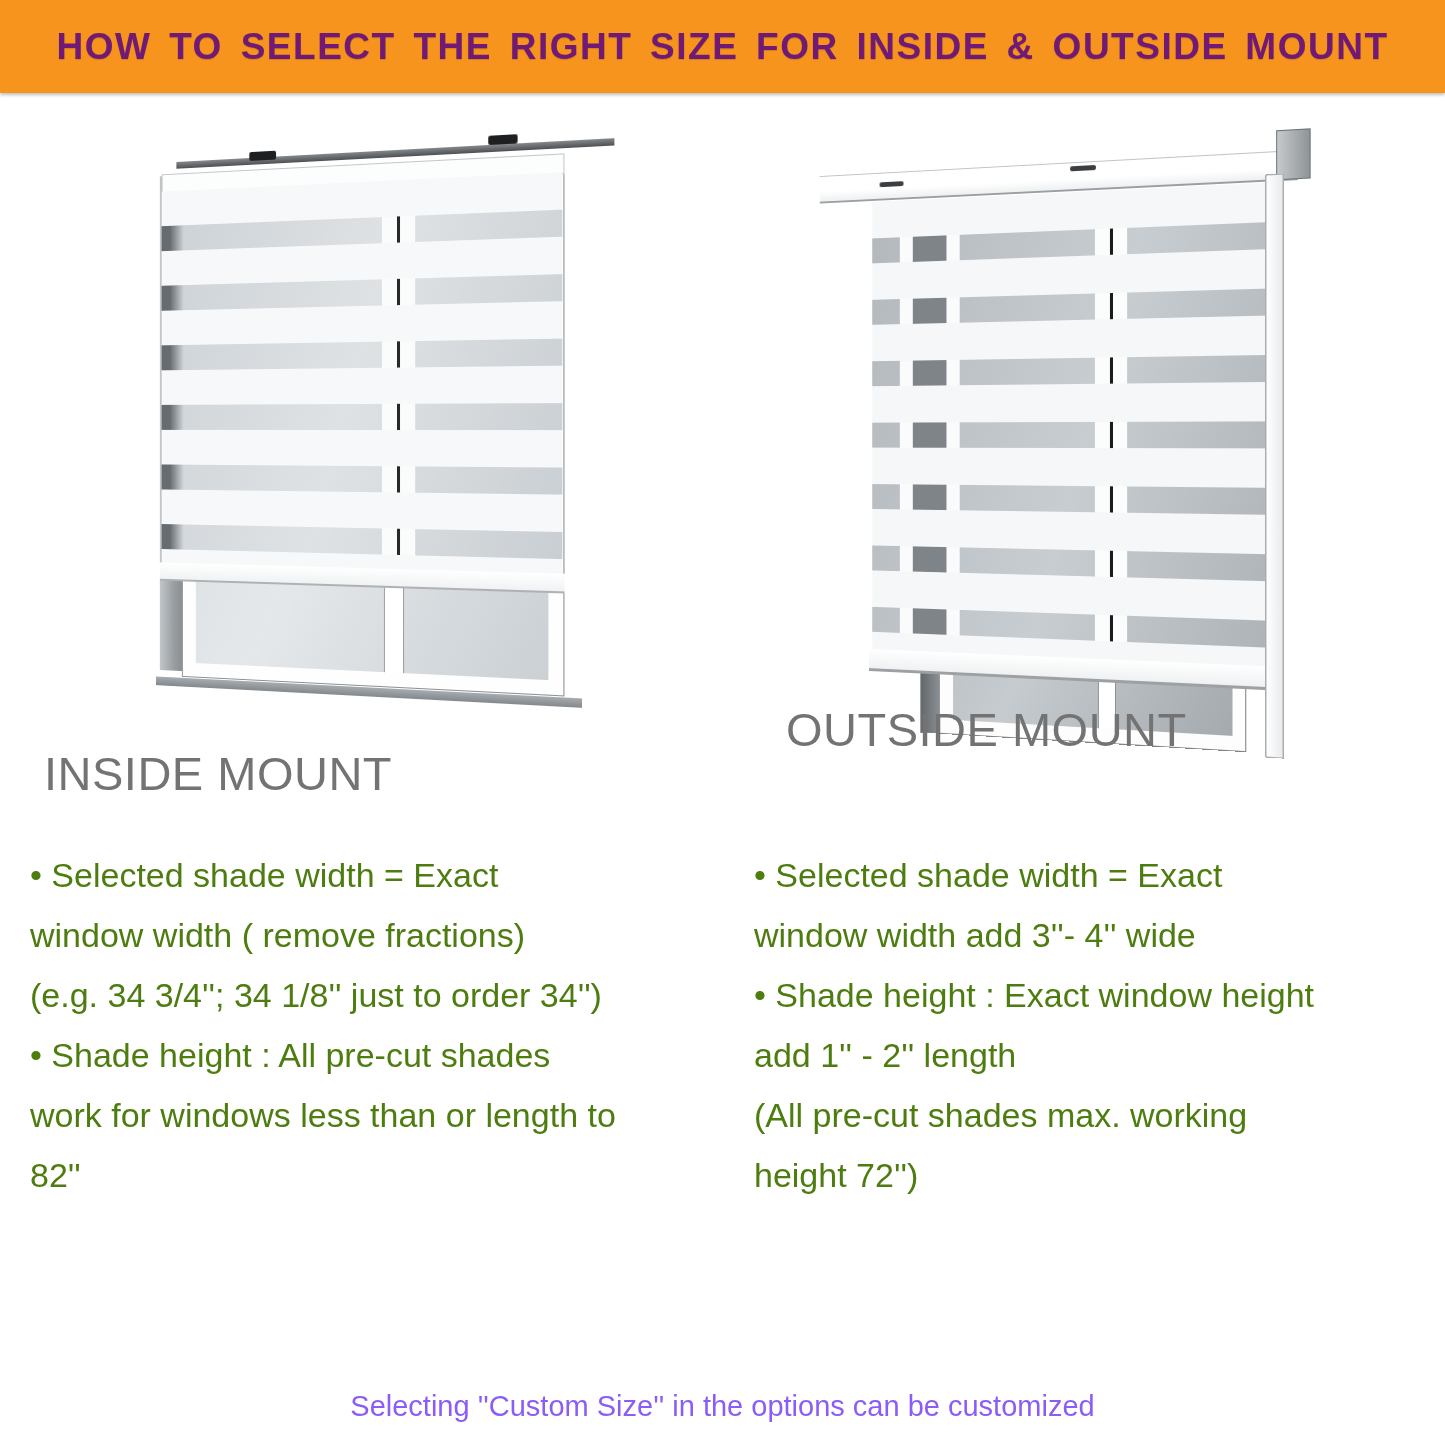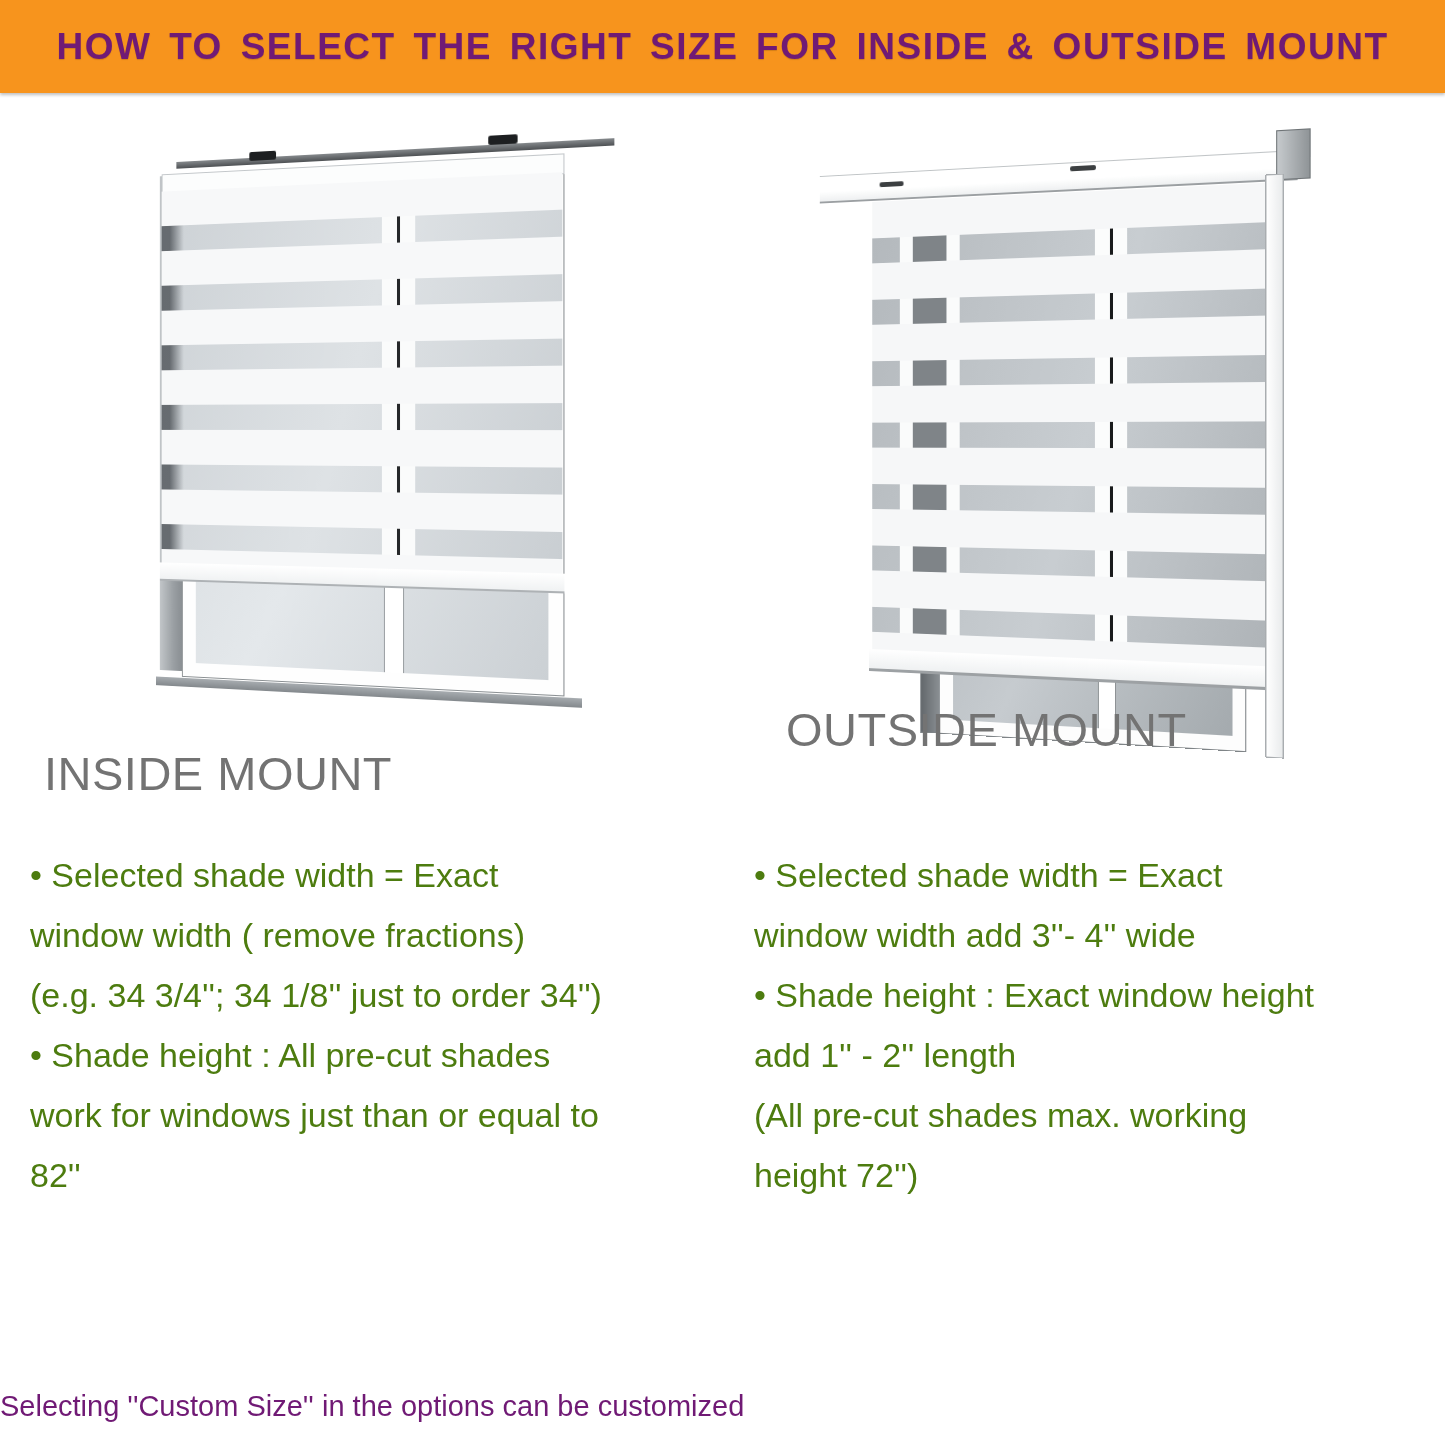--- a/index.html
+++ b/index.html
@@ -85,22 +85,22 @@
   .mount-heading{position:absolute;color:#737373;font-weight:normal;font-size:47px;
                  letter-spacing:0.5px;white-space:nowrap;}
   .heading-inside{left:44px;top:746px;}
   .heading-outside{left:786px;top:702px;}
 
   .col{position:absolute;top:845px;width:700px;color:#4d7c0f;font-size:34px;}
   .col-left{left:30px;}
   .col-right{left:754px;}
   .line{height:60px;line-height:60px;white-space:nowrap;}
 
-  .footer-note{position:absolute;left:0;right:0;top:1390px;text-align:left;
-               font-size:29px;color:#701a75;}
+  .footer-note{position:absolute;left:0;right:0;top:1390px;text-align:center;
+               font-size:29px;color:#8b5cf6;}
 </style>
 </head>
 <body>
 
 <div class="page">
 
   <div class="banner">
     <div class="banner-title">HOW TO SELECT THE RIGHT SIZE FOR INSIDE &amp; OUTSIDE MOUNT</div>
   </div>
 
@@ -139,21 +139,21 @@
   </div>
 
   <div class="mount-heading heading-inside">INSIDE MOUNT</div>
   <div class="mount-heading heading-outside">OUTSIDE MOUNT</div>
 
   <div class="col col-left">
     <div class="line">• Selected shade width = Exact</div>
     <div class="line">window width ( remove fractions)</div>
     <div class="line">(e.g. 34 3/4''; 34 1/8'' just to order 34'')</div>
     <div class="line">• Shade height : All pre-cut shades</div>
-    <div class="line">work for windows just than or equal to</div>
+    <div class="line">work for windows less than or length to</div>
     <div class="line">82''</div>
   </div>
 
   <div class="col col-right">
     <div class="line">• Selected shade width = Exact</div>
     <div class="line">window width add 3''- 4'' wide</div>
     <div class="line">• Shade height : Exact window height</div>
     <div class="line">add 1'' - 2'' length</div>
     <div class="line">(All pre-cut shades max. working</div>
     <div class="line">height 72'')</div>

